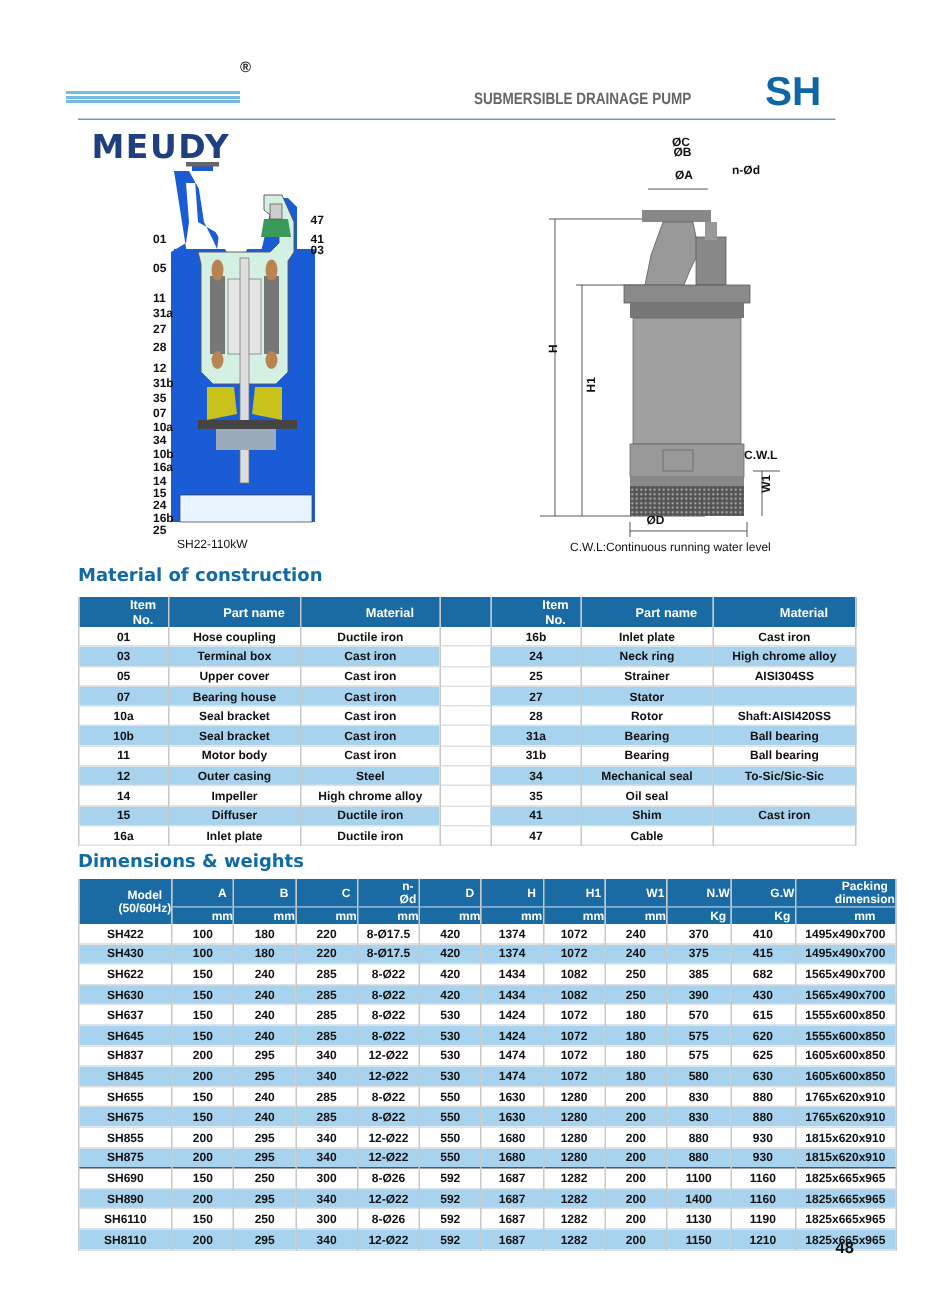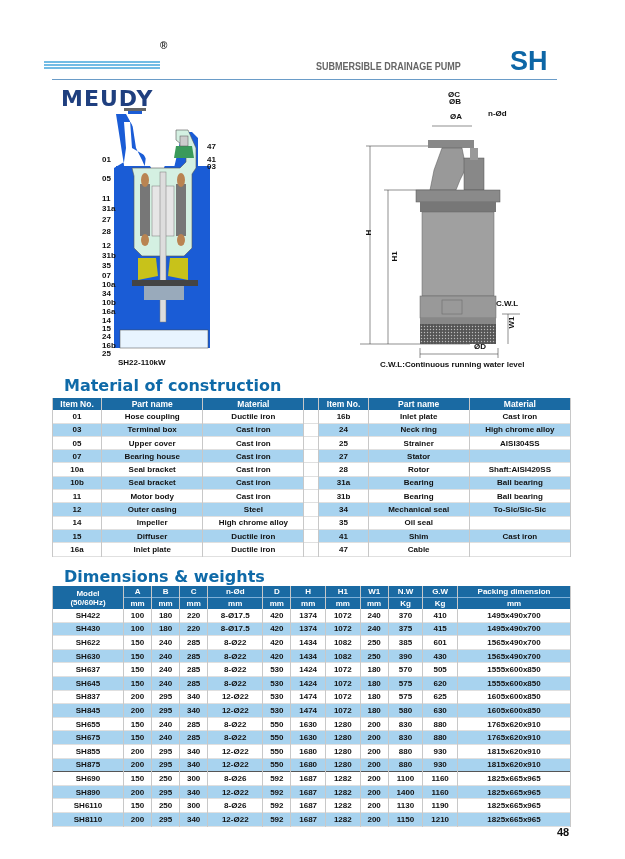--- a/index.html
+++ b/index.html
@@ -5,28 +5,28 @@
   html, body { margin:0; padding:0; background:#fff; }
   body { width:625px; height:859px; position:relative; overflow:hidden; font-family:"Liberation Sans", sans-serif; color:#111; }
   .logo { position:absolute; left:61px; top:40px; font-family:"DejaVu Sans", sans-serif; font-weight:bold; font-size:22px; letter-spacing:1px; color:#1f3f7f; line-height:1;margin-top:48px; }
   .logo-stripes { position:absolute; left:44px; top:60px; width:116px; height:10px; background:repeating-linear-gradient(to bottom, #fff 0 1px, #5ab0e0 1px 3px); opacity:0.85; }
   .logo-reg { position:absolute; left:160px; top:40px; font-size:10px; font-weight:bold; color:#222; }
   .header-sub { position:absolute; left:316px; top:60px; font-family:"Liberation Sans", sans-serif; font-weight:bold; font-size:11px; color:#666; transform:scaleX(0.82); transform-origin:left; letter-spacing:0; }
   .header-sh { position:absolute; left:510px; top:46px; font-family:"Liberation Sans", sans-serif; font-weight:bold; font-size:27px; color:#0d66a6; }
   .header-rule { position:absolute; left:52px; top:79px; width:505px; height:1px; background:#6a9cc8; }
 
   .drawing { position:absolute; }
-  .cap { position:absolute; font-size:8px; font-weight:bold; color:#111; }
+  .cap { position:absolute; font-size:8px; font-weight:normal; color:#111; }
   .lbl { position:absolute; font-size:8px; font-weight:bold; color:#111; }
 
-  .section-title { position:absolute; left:64px; font-weight:bold; font-size:16px; color:#0f6aa8; font-family:"DejaVu Sans", sans-serif; }
+  .section-title { position:absolute; left:52px; font-weight:bold; font-size:12px; color:#0f6aa8; font-family:"DejaVu Sans", sans-serif; }
 
   table { border-collapse:collapse; position:absolute; font-size:8px; font-family:"Liberation Sans", sans-serif; }
   td, th { text-align:center; padding:0; height:12.3px; border-left:1px solid #c8c8c8; border-right:1px solid #c8c8c8; }
-  th { background:#1a6aa3; color:#fff; font-weight:bold; font-size:8.5px; }
+  th { background:#1a6aa3; color:#fff; font-weight:bold; font-size:8.5px;padding-left:26px; }
   tr.alt td { background:#a8d3ef; }
   tr.norm td { background:#fff; }
   tbody tr { border-bottom:1px solid #e0e0e0; }
   .gap { background:#fff !important; border-top:none; width:14px; }
   th.gap { background:#1a6aa3 !important; }
 
   #mat { left:52px; top:398px; width:519px; }
   #dim { left:52px; top:586px; width:519px; }
   #dim th { height:11px; font-size:8px; }
   #dim td { height:12.6px; font-weight:bold; }
@@ -144,21 +144,21 @@
   </defs>
 </svg>
 <div class="lbl" style="left:448px;top:90px">ØC</div>
 <div class="lbl" style="left:449px;top:97px">ØB</div>
 <div class="lbl" style="left:450px;top:112px">ØA</div>
 <div class="lbl" style="left:488px;top:109px">n-Ød</div>
 <div class="lbl" style="left:366px;top:228px;transform:rotate(-90deg)">H</div>
 <div class="lbl" style="left:389px;top:252px;transform:rotate(-90deg)">H1</div>
 <div class="lbl" style="left:496px;top:299px">C.W.L</div>
 <div class="lbl" style="left:505px;top:318px;transform:rotate(-90deg)">W1</div>
-<div class="lbl" style="left:474px;top:342px">ØD</div>
+<div class="lbl" style="left:431px;top:342px">ØD</div>
 <div class="cap" style="left:380px;top:360px">C.W.L:Continuous running water level</div>
 
 <div class="section-title" style="top:376px">Material of construction</div>
 <table id="mat">
   <thead>
     <tr>
       <th style="width:48px">Item No.</th>
       <th style="width:100px">Part name</th>
       <th style="width:100px">Material</th>
       <th class="gap"></th>
@@ -335,21 +335,21 @@
         <td>SH622</td>
         <td>150</td>
         <td>240</td>
         <td>285</td>
         <td>8-Ø22</td>
         <td>420</td>
         <td>1434</td>
         <td>1082</td>
         <td>250</td>
         <td>385</td>
-        <td>601</td>
+        <td>682</td>
         <td>1565x490x700</td>
       </tr>
       <tr class="alt">
         <td>SH630</td>
         <td>150</td>
         <td>240</td>
         <td>285</td>
         <td>8-Ø22</td>
         <td>420</td>
         <td>1434</td>
@@ -363,21 +363,21 @@
         <td>SH637</td>
         <td>150</td>
         <td>240</td>
         <td>285</td>
         <td>8-Ø22</td>
         <td>530</td>
         <td>1424</td>
         <td>1072</td>
         <td>180</td>
         <td>570</td>
-        <td>505</td>
+        <td>615</td>
         <td>1555x600x850</td>
       </tr>
       <tr class="alt">
         <td>SH645</td>
         <td>150</td>
         <td>240</td>
         <td>285</td>
         <td>8-Ø22</td>
         <td>530</td>
         <td>1424</td>

